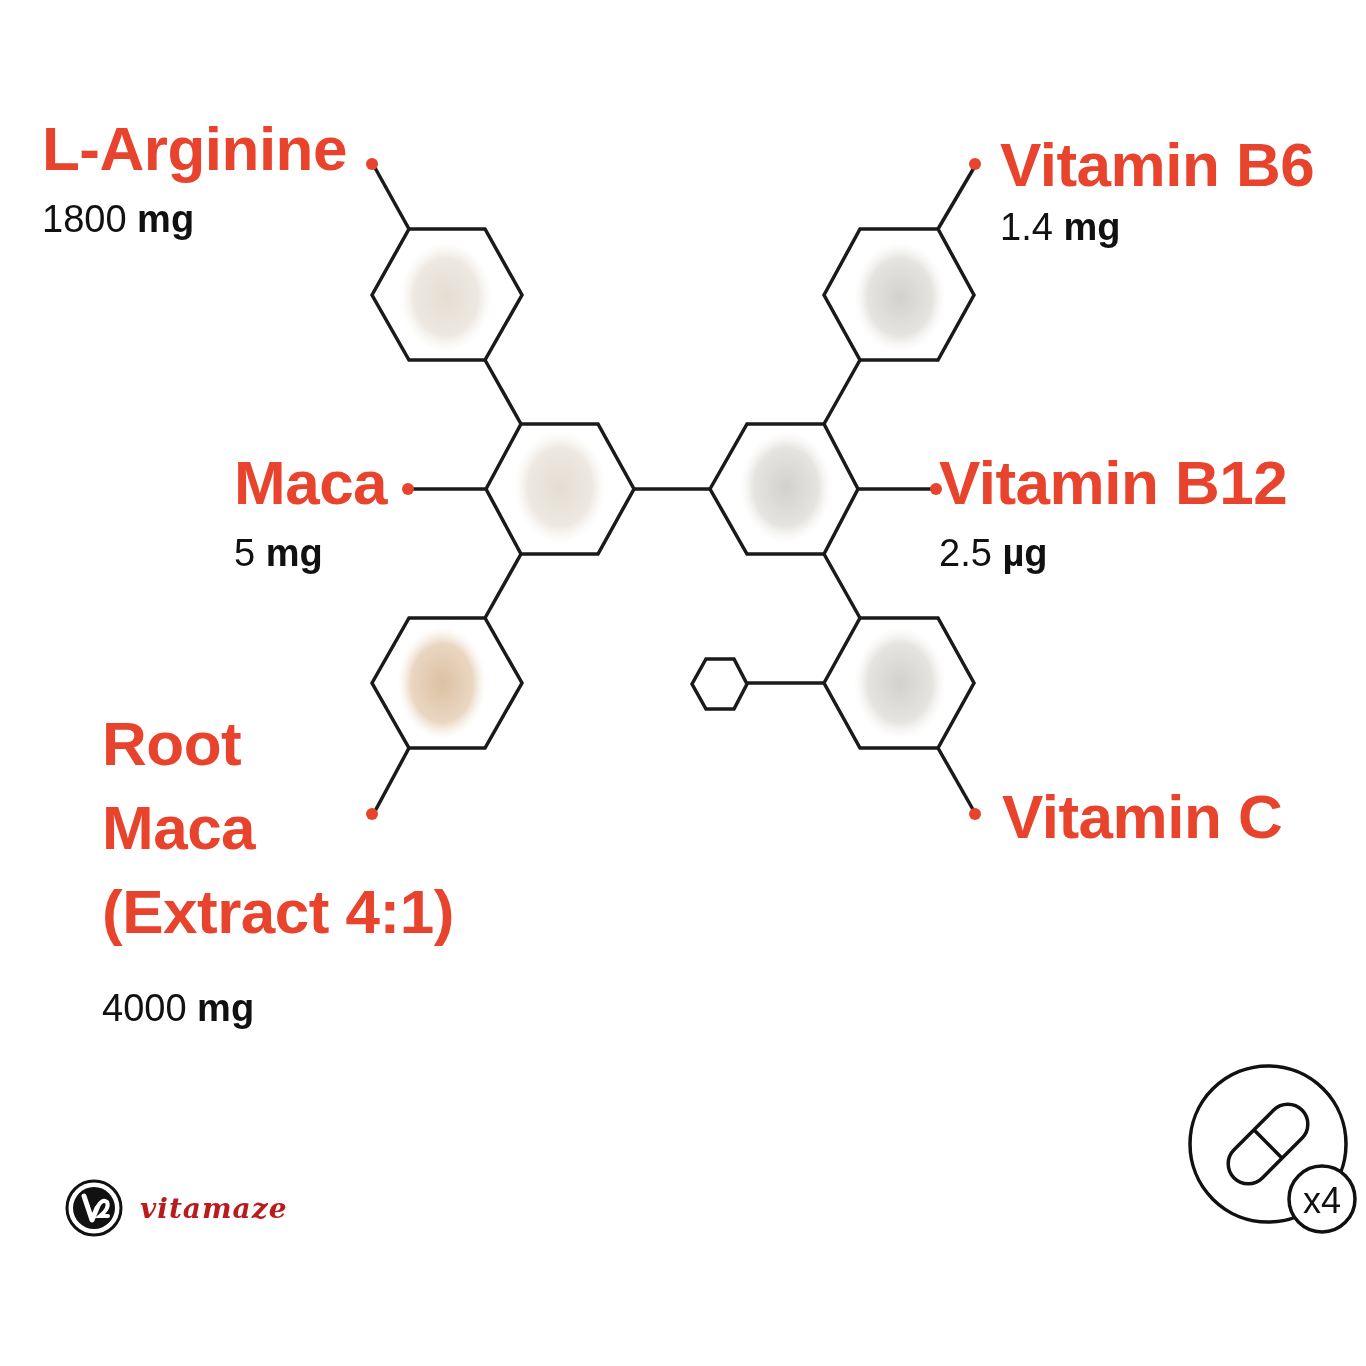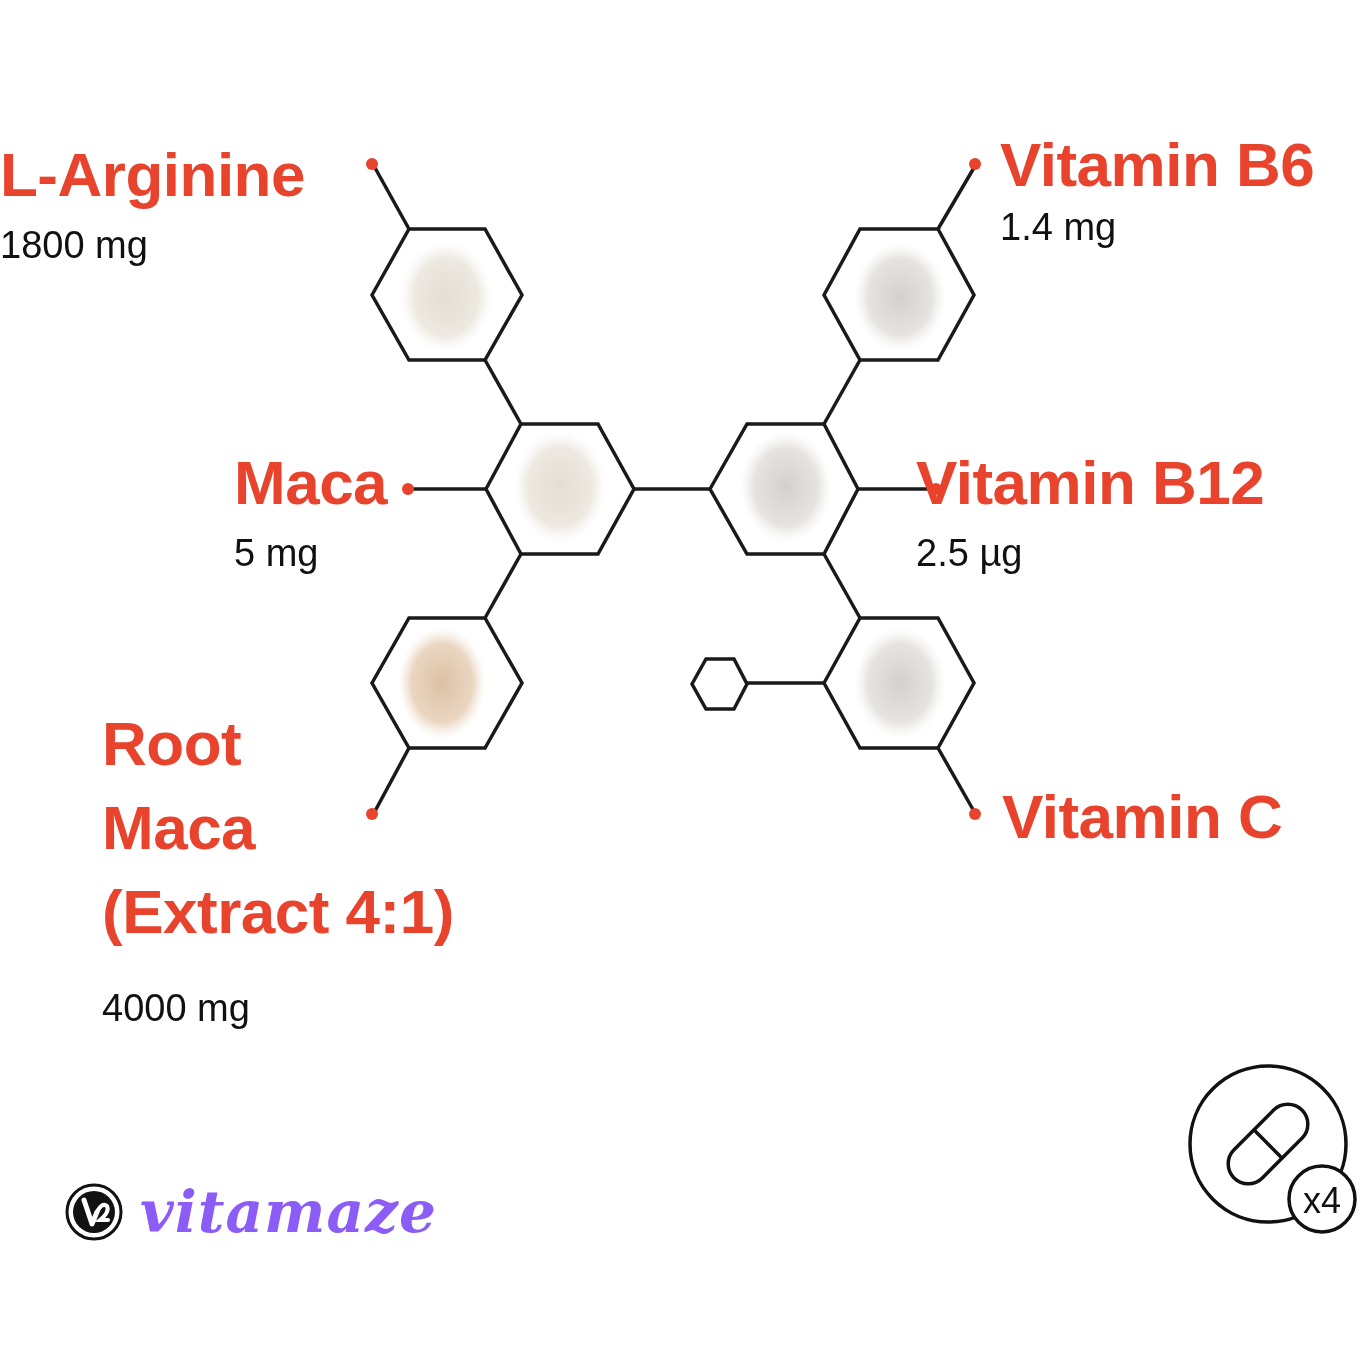--- a/index.html
+++ b/index.html
@@ -3,25 +3,25 @@
 <meta charset="utf-8">
 <style>
   html, body { margin: 0; padding: 0; background: #ffffff; }
   body { width: 1366px; height: 1366px; position: relative; overflow: hidden;
          font-family: "Liberation Sans", "DejaVu Sans", sans-serif; }
   #diagram { position: absolute; left: 0; top: 0; width: 1366px; height: 1366px; }
   .label { position: absolute; white-space: nowrap; }
   .name { color: #e8432d; font-weight: 700; font-size: 62px; line-height: 1; letter-spacing: -0.5px; }
   .amount { color: #111111; font-size: 38px; line-height: 1; }
   .amount b { font-weight: 400; }
-  .amount span.unit { font-weight: 400; }
+  .amount span.unit { font-weight: 700; }
   .brand { position: absolute; left: 64px; top: 1178px; display: flex; align-items: center; gap: 16px; }
   .brand-mark { width: 60px; height: 60px; }
-  .brand-word { font-family: "DejaVu Serif", serif; font-style: italic; font-weight: 700; font-size: 58px;
-                color: #8b5cf6; letter-spacing: 1px; }
+  .brand-word { font-family: "DejaVu Serif", serif; font-style: italic; font-weight: 700; font-size: 28px;
+                color: #b91c1c; letter-spacing: 1px; }
   .dose { position: absolute; left: 1186px; top: 1062px; width: 172px; height: 180px; }
 </style>
 </head>
 <body>
 
 <svg id="diagram" viewBox="0 0 1366 1366" xmlns="http://www.w3.org/2000/svg">
   <defs>
     <radialGradient id="pw" cx="50%" cy="50%" r="50%">
       <stop offset="0%" stop-color="#e4ded2"></stop>
       <stop offset="70%" stop-color="#ede9e1"></stop>
@@ -76,21 +76,21 @@
   <g fill="#e8432d">
     <circle cx="372" cy="164" r="6"></circle>
     <circle cx="408" cy="489" r="6"></circle>
     <circle cx="372" cy="814" r="6"></circle>
     <circle cx="975" cy="164" r="6"></circle>
     <circle cx="936" cy="489" r="6"></circle>
     <circle cx="975" cy="814" r="6"></circle>
   </g>
 </svg>
 
-<div class="label" style="left:0px; top:144px;">
+<div class="label" style="left:0px; top:118px;padding-left:42px;">
   <div class="name">L-Arginine</div>
   <div class="amount" style="margin-top:20px;">
     <b>1800</b>
     <span class="unit">mg</span>
   </div>
 </div>
 
 <div class="label" style="left:234px; top:452px;">
   <div class="name">Maca</div>
   <div class="amount" style="margin-top:20px;">
@@ -110,21 +110,21 @@
 </div>
 
 <div class="label" style="left:1000px; top:134px;">
   <div class="name">Vitamin B6</div>
   <div class="amount" style="margin-top:12px;">
     <b>1.4</b>
     <span class="unit">mg</span>
   </div>
 </div>
 
-<div class="label" style="left:916px; top:452px;">
+<div class="label" style="left:939px; top:452px;">
   <div class="name">Vitamin B12</div>
   <div class="amount" style="margin-top:20px;">
     <b>2.5</b>
     <span class="unit">µg</span>
   </div>
 </div>
 
 <div class="label" style="left:1002px; top:786px;">
   <div class="name">Vitamin C</div>
 </div>

